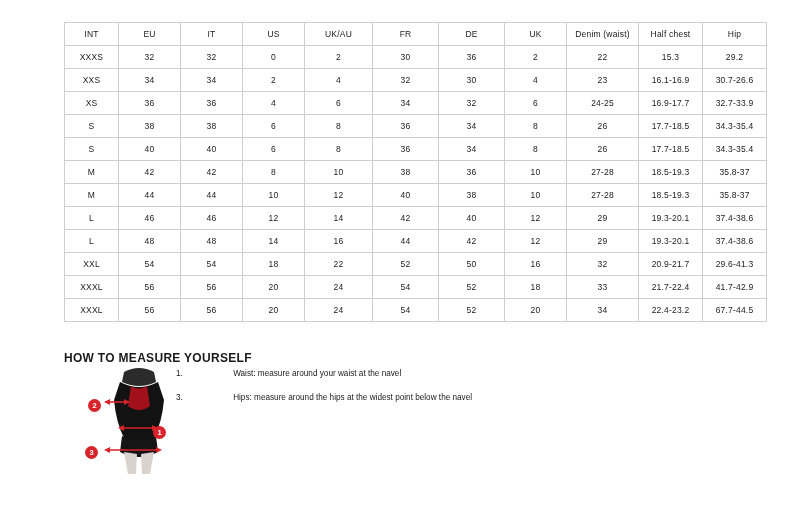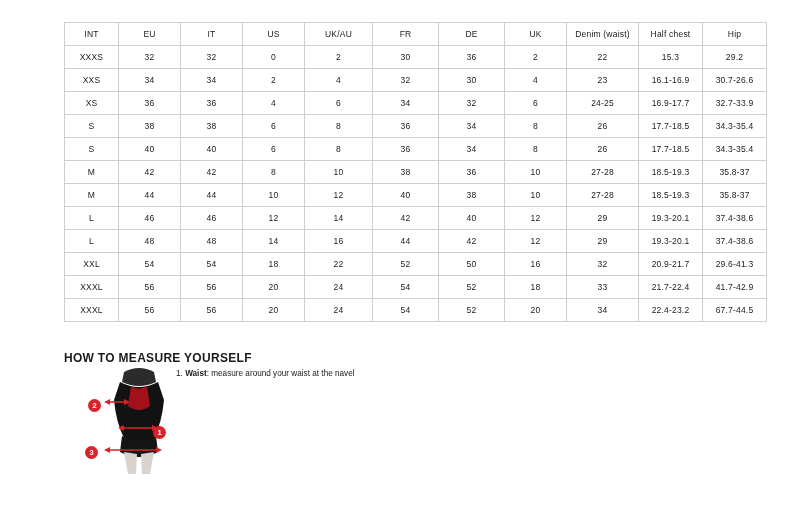--- a/index.html
+++ b/index.html
@@ -83,21 +83,21 @@
     left: 176px;
     top: 368px;
     width: 430px;
   }
   .note {
     font-size: 8.2px;
     line-height: 11px;
     margin-bottom: 13px;
     color: #1a1a1a;
   }
-  .note b { font-weight: bold; }
+  .note b { font-weight: normal; margin-left: 48px; }
 
   .bullet {
     position: absolute;
     width: 13px;
     height: 13px;
     border-radius: 50%;
     background: #d8232a;
     color: #ffffff;
     font-size: 7.5px;
     font-weight: bold;
@@ -342,15 +342,19 @@
 
   <div class="bullet b1">1</div>
   <div class="bullet b2">2</div>
   <div class="bullet b3">3</div>
 
   <div class="notes">
     <div class="note">
       <span>1.</span>
       <b>Waist</b><span>: measure around your waist at the navel</span>
     </div>
+    <div class="note">
+      <span>3.</span>
+      <b>Hips</b><span>: measure around the hips at the widest point below the navel</span>
+    </div>
   </div>
 
 </div>
 
 </body></html>

